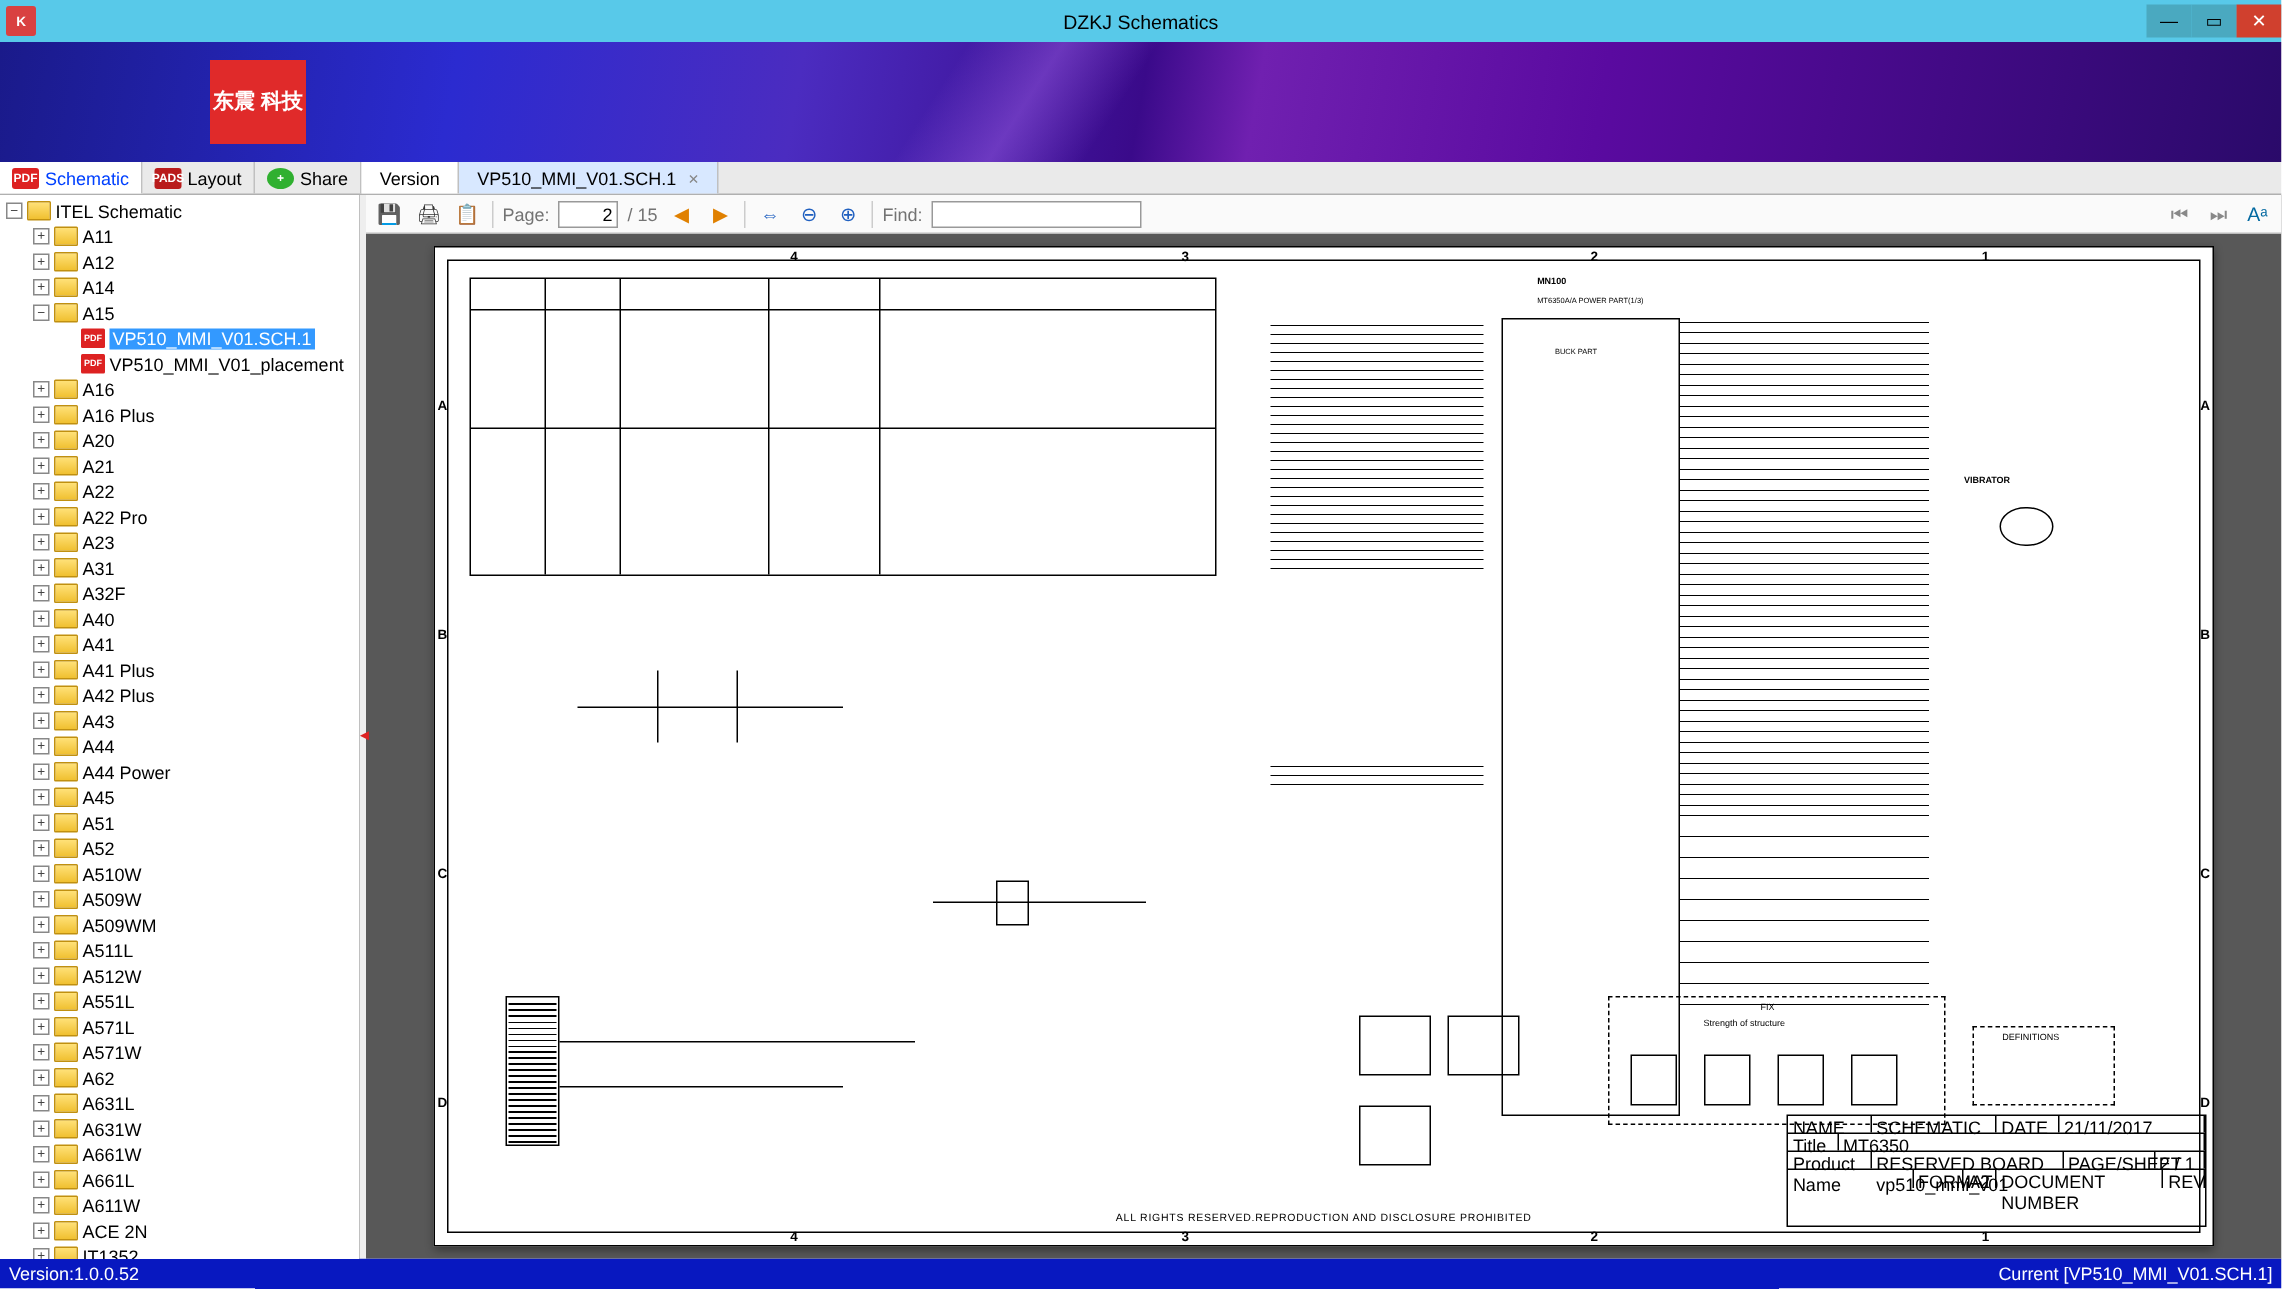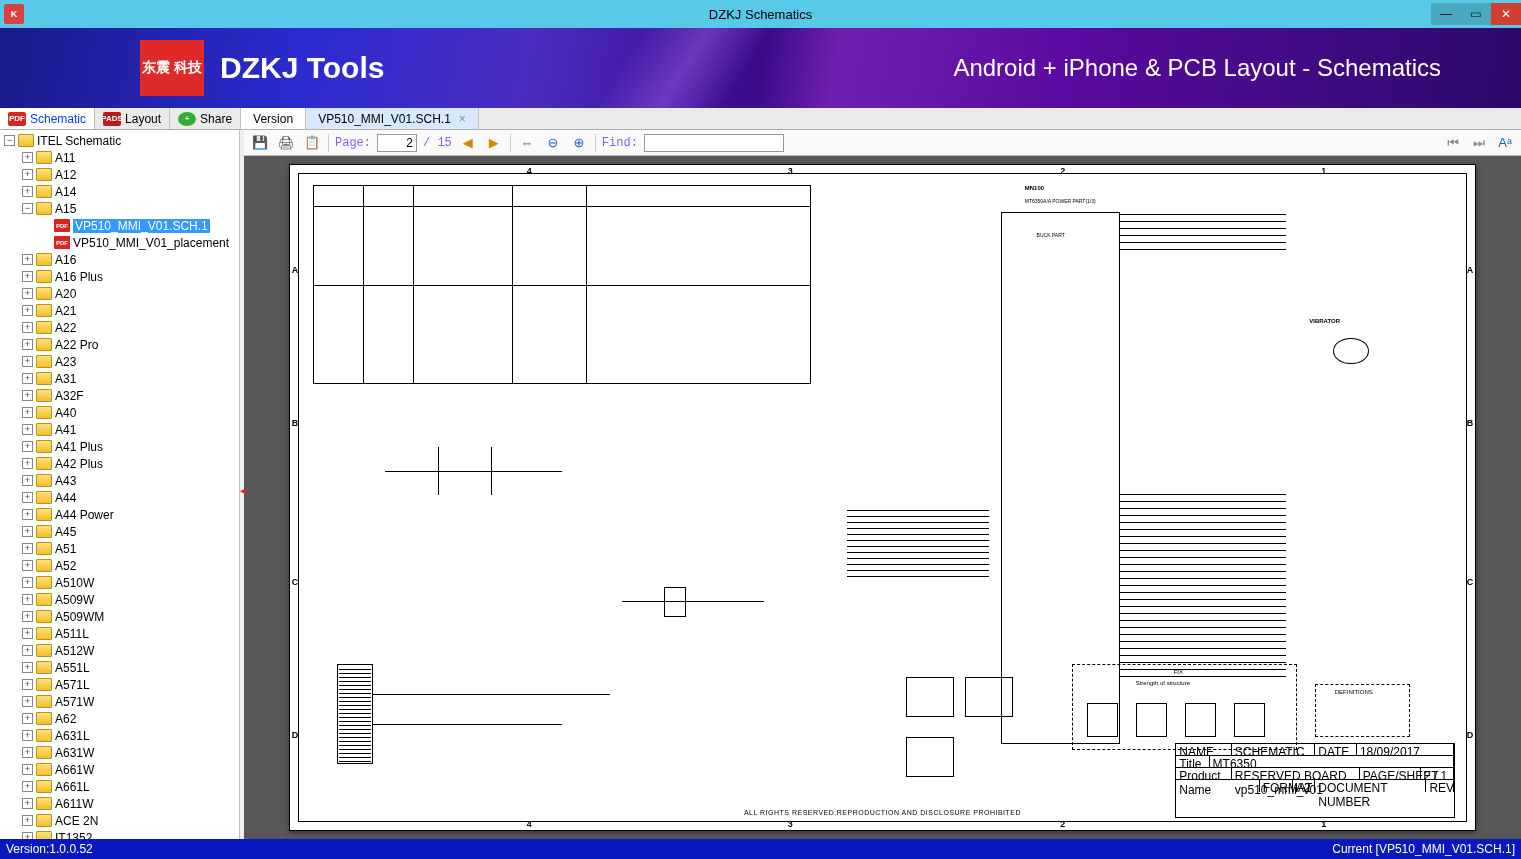--- a/index.html
+++ b/index.html
@@ -50,32 +50,32 @@
 
 .splitter { width: 4px; background: #eee; position: relative; cursor: ew-resize; }
 .splitter::after { content: "◄"; position: absolute; left: -2px; top: 50%; color: #d22; font-size: 10px; }
 
 .viewer { flex: 1; display: flex; flex-direction: column; background: #585858; }
 .toolbar { height: 26px; background: #fafafa; border-bottom: 1px solid #bbb; display: flex; align-items: center; padding: 0 6px; gap: 6px; }
 .tbtn { width: 20px; height: 20px; display: flex; align-items: center; justify-content: center; cursor: pointer; color: #333; font-size: 13px; border-radius: 2px; }
 .tbtn.orange { color: #e08000; }
 .tbtn.blue { color: #2060c0; }
 .tsep { width: 1px; height: 18px; background: #ccc; }
-.toolbar label { color: #8b5cf6; font-size: 12px; font-family: Liberation Mono, monospace; }
+.toolbar label { color: #737373; font-size: 12px; }
 .page-input { width: 40px; height: 18px; border: 1px solid #999; text-align: right; padding-right: 3px; font-size: 12px; }
 .find-input { width: 140px; height: 18px; border: 1px solid #999; padding-left: 3px; font-size: 12px; }
 
 .canvas-wrap { flex: 1; overflow: auto; display: flex; justify-content: center; padding: 8px 20px; }
 .page { background: #fff; width: 96%; aspect-ratio: 1.55; box-shadow: 0 2px 6px rgba(0,0,0,.4); position: relative; border: 1px solid #000; }
 .page .frame { position: absolute; inset: 8px; border: 1.5px solid #000; }
 .page .coord { position: absolute; font-size: 9px; font-weight: bold; }
 .schm-block { position: absolute; border: 1px solid #000; }
 .schm-text { position: absolute; font-size: 6px; color: #000; white-space: nowrap; }
 .schm-line { position: absolute; background: #000; }
-.titleblock { position: absolute; right: 20px; bottom: 12px; width: 280px; height: 75px; border: 1px solid #000; font-size: 5px; margin-top: 45px; }
+.titleblock { position: absolute; right: 4px; bottom: 12px; width: 280px; height: 75px; border: 1px solid #000; font-size: 5px; margin-top: 45px; }
 .titleblock .trow { border-bottom: 1px solid #000; height: 12px; display: flex; }
 .titleblock .tcell { border-right: 1px solid #000; padding: 1px 3px; }
 .copyright { position: absolute; bottom: 14px; left: 50%; transform: translateX(-50%); font-size: 7px; letter-spacing: .5px; }
 
 .statusbar { height: 20px; background: #0818c0; color: #fff; display: flex; align-items: center; padding: 0 6px; font-family: "Courier New", monospace; font-size: 12px; }
 .statusbar .right { margin-left: auto; }
 </style>
 </head>
 <body>
 
@@ -85,22 +85,20 @@
   <div class="win-controls">
     <div class="wbtn min">—</div>
     <div class="wbtn max">▭</div>
     <div class="wbtn close">✕</div>
   </div>
 </div>
 
 <div class="banner">
   <div class="logo">东震
 科技</div>
-  <div class="brand">DZKJ Tools</div>
-  <div class="subtitle">Android + iPhone &amp; PCB Layout - Schematics</div>
 </div>
 
 <div class="tabbar">
   <div class="ttab schematic">
       <span class="ticon">PDF</span>
       <span>Schematic</span>
     </div>
   <div class="ttab layout">
       <span class="ticon">PADS</span>
       <span>Layout</span>
@@ -446,21 +444,21 @@
           <div class="schm-text" style="left:20%;top:8%">DEFINITIONS</div>
         </div>
 
         <div class="copyright">ALL RIGHTS RESERVED.REPRODUCTION AND DISCLOSURE PROHIBITED</div>
 
         <div class="titleblock">
           <div class="trow">
               <div class="tcell" style="width:20%">NAME</div>
               <div class="tcell" style="width:30%">SCHEMATIC</div>
               <div class="tcell" style="width:15%">DATE</div>
-              <div class="tcell" style="flex:1">18/09/2017</div>
+              <div class="tcell" style="flex:1">21/11/2017</div>
             </div>
           <div class="trow">
               <div class="tcell" style="width:12%">Title</div>
               <div class="tcell" style="flex:1">MT6350</div>
             </div>
           <div class="trow">
               <div class="tcell" style="width:20%">Product Name</div>
               <div class="tcell" style="flex:1">RESERVED BOARD vp510_mmi_v01</div>
               <div class="tcell" style="width:22%">PAGE/SHEET</div>
               <div class="tcell" style="width:12%">2 / 1</div>

